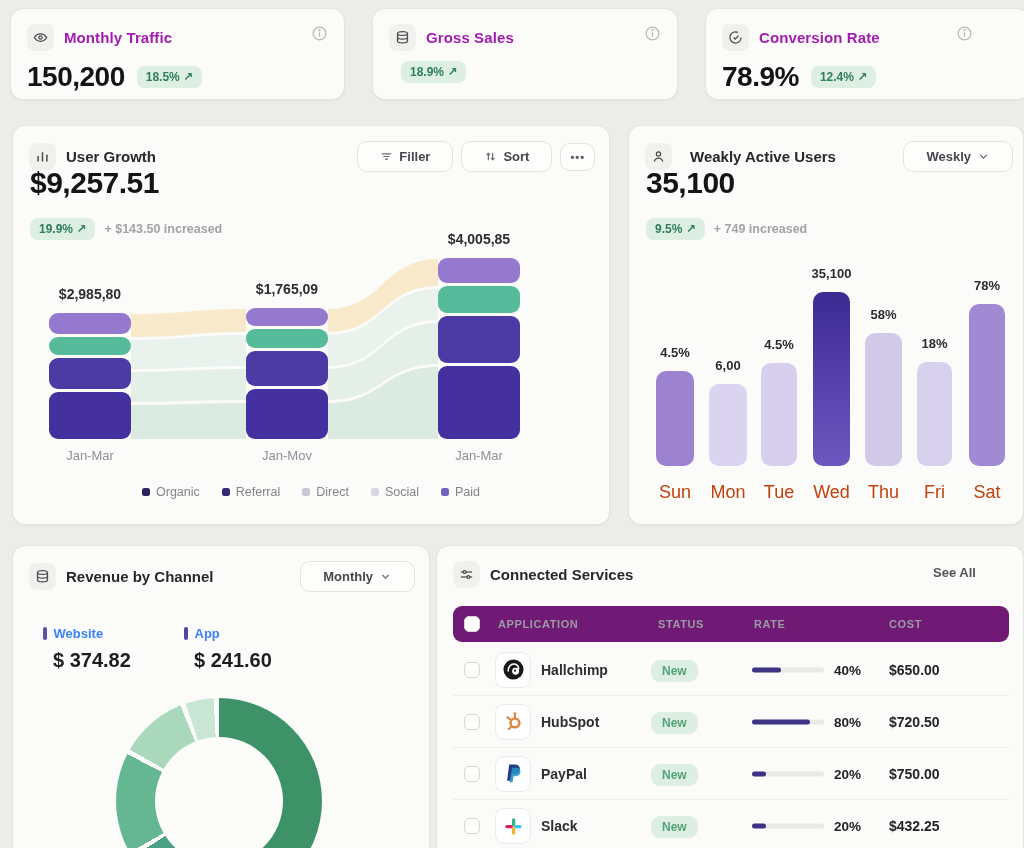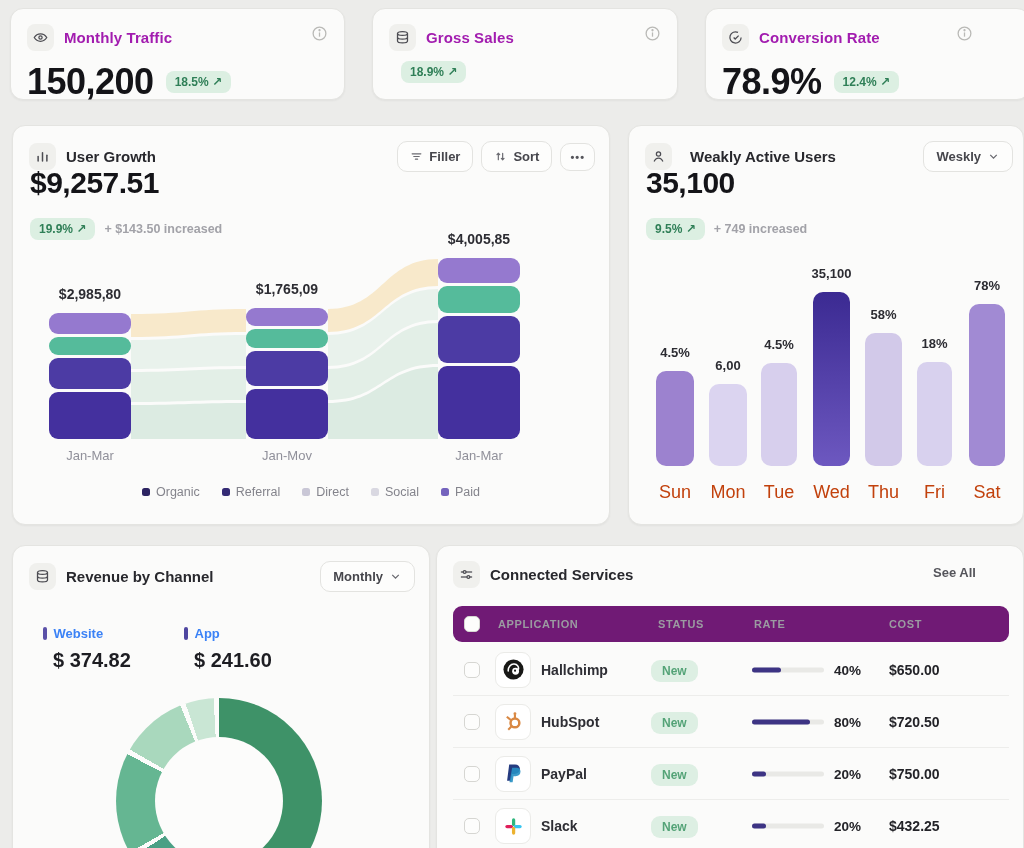--- a/index.html
+++ b/index.html
@@ -17,32 +17,32 @@
   .kpi-head { display:flex; align-items:center; position:relative; }
   .icon-box {
     width:27px; height:27px; border-radius:8px; background:#f0f0ed;
     display:flex; align-items:center; justify-content:center; color:#4c4c52; flex:0 0 auto;
   }
   .icon-box svg { width:15px; height:15px; }
   .kpi-title { font-size:15px; font-weight:700; color:#a21caf; margin-left:10px; letter-spacing:.1px; }
   .info { position:absolute; right:0; top:1px; color:#b9b9b6; }
   .info svg { width:17px; height:17px; }
   .kpi-value-row { display:flex; align-items:center; margin-top:10px; }
-  .big-value { font-size:36px; font-weight:700; color:#141418; letter-spacing:-.5px; }
+  .big-value { font-size:28px; font-weight:700; color:#141418; letter-spacing:-.5px; }
   .badge {
     margin-left:12px; background:#dcefe2; color:#2f7f57; font-size:12px; font-weight:700;
     padding:4px 9px; border-radius:8px; white-space:nowrap;
   }
   
   .panel-head { position:absolute; left:16px; right:14px; top:15px; display:flex; align-items:center; }
   .panel-title { font-size:15px; font-weight:700; color:#28282d; margin-left:10px; }
   .head-actions { margin-left:auto; display:flex; gap:8px; align-items:center; }
   .btn {
     display:flex; align-items:center; gap:6px; background:#fdfdfc; border:1px solid #e3e3e0;
-    border-radius:10px; padding:7px 12px; font-size:13px; color:#46464c; font-weight:600; cursor:default;
+    border-radius:10px; padding:7px 22px; font-size:13px; color:#46464c; font-weight:600; cursor:default;
   }
   .btn svg { width:13px; height:13px; color:#6a6a70; }
   .panel-value { position:absolute; left:17px; top:40px; font-size:30px; font-weight:700; color:#141418; letter-spacing:-.5px; }
   .delta-row { position:absolute; left:17px; top:92px; display:flex; align-items:center; gap:9px; }
   .delta-text { font-size:12.5px; color:#a2a2a8; font-weight:600; }
   
   #ug-chart { position:absolute; inset:0; }
   .ug-col { position:absolute; width:82px; display:flex; flex-direction:column; gap:3px; }
   .ug-seg { border-radius:9px; width:100%; }
   .ug-total { position:absolute; width:140px; text-align:center; font-size:14px; font-weight:700; color:#2c2c32; }

